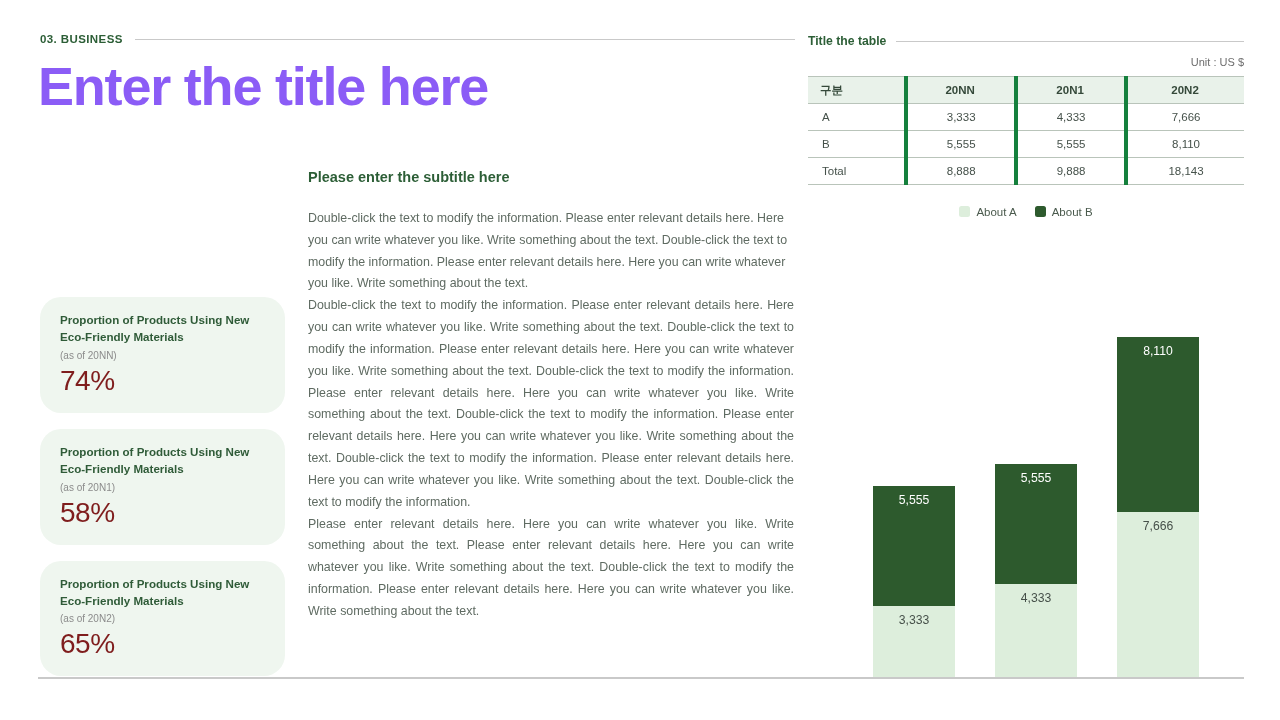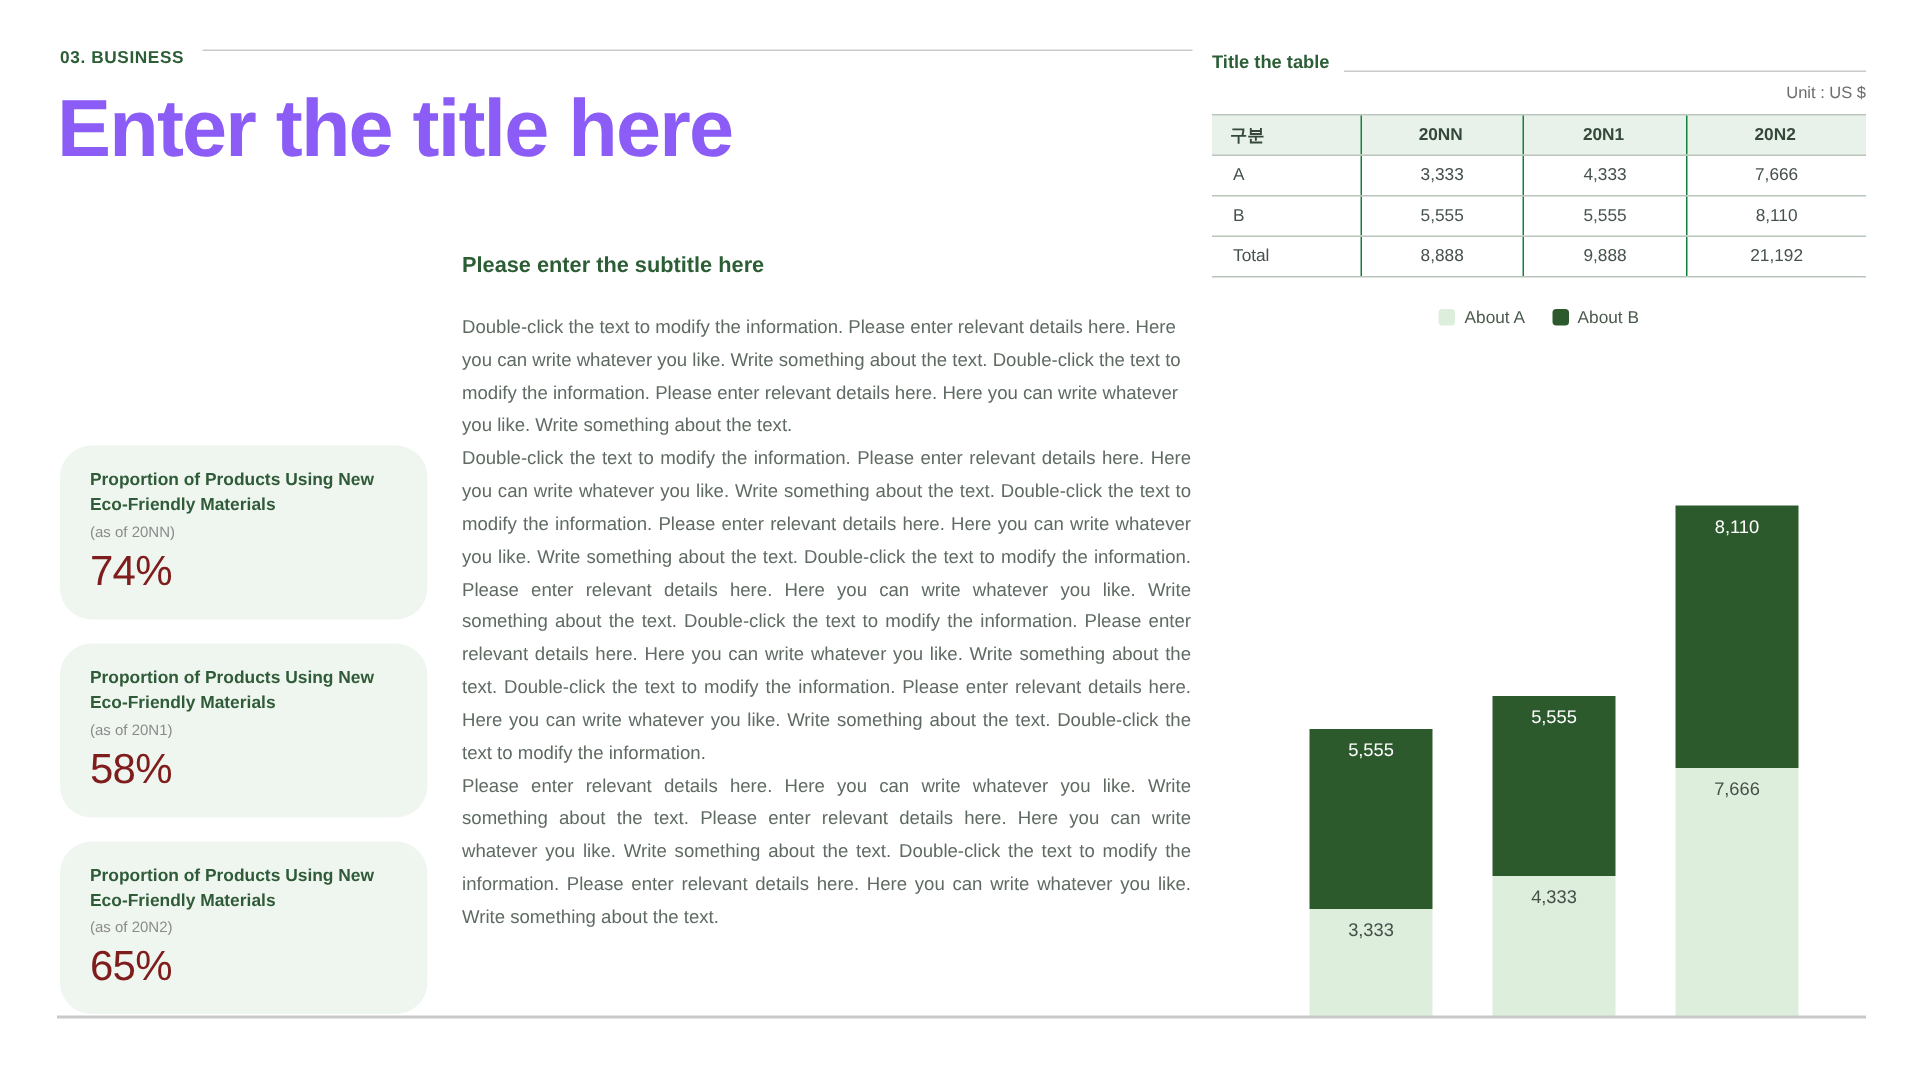--- a/index.html
+++ b/index.html
@@ -5,21 +5,21 @@
   * { box-sizing: border-box; margin: 0; padding: 0; }
   html, body {
     width: 1280px; height: 720px;
     background: #ffffff;
     font-family: "Liberation Sans", sans-serif;
     overflow: hidden;
   }
   .slide { position: relative; width: 1280px; height: 720px; background: #fff; }
 
   
-  .sec-head { position: absolute; left: 40px; top: 33px; display: flex; width: 755px; }
+  .sec-head { position: absolute; left: 40px; top: 33px; display: flex; align-items: center; width: 755px; }
   .sec-label { font-size: 11.5px; font-weight: bold; color: #2C5E36; letter-spacing: .4px; white-space: nowrap; }
   .sec-rule { flex: 1; height: 1px; background: #c9c9c9; margin-left: 12px; }
 
   .page-title {
     position: absolute; left: 38px; top: 57px;
     font-size: 54px; font-weight: bold; color: #8b5cf6;
     letter-spacing: -1.2px; line-height: 1.08;
   }
 
   
@@ -40,35 +40,35 @@
   .subtitle {
     position: absolute; left: 308px; top: 169px;
     font-size: 14.5px; font-weight: bold; color: #2C5E36;
   }
   .body-col { position: absolute; left: 308px; top: 208px; width: 486px; }
   .body-col p { font-size: 12.4px; color: #5F6B62; line-height: 1.76; }
   .p-left { text-align: left; }
   .p-just { text-align: justify; }
 
   
-  .tbl-head { position: absolute; left: 808px; top: 34px; display: flex; align-items: flex-end; width: 436px; }
+  .tbl-head { position: absolute; left: 808px; top: 34px; display: flex; align-items: center; width: 436px; }
   .tbl-head-label { font-size: 12.2px; font-weight: bold; color: #2C5E36; white-space: nowrap; }
   .tbl-head-rule { flex: 1; height: 1px; background: #c9c9c9; margin-left: 10px; }
   .unit { position: absolute; right: 36px; top: 56px; font-size: 11px; color: #6d6d6d; text-align: center; }
 
   table.data {
     position: absolute; left: 808px; top: 76px; width: 436px;
     border-collapse: collapse; font-size: 11.5px;
   }
   table.data th, table.data td {
     border-top: 1px solid #b9c4ba; border-bottom: 1px solid #b9c4ba;
     height: 27px; padding: 0 14px; color: #45514a; font-weight: normal;
   }
   table.data thead th { background: #E9F2EA; font-weight: bold; color: #35493a; padding-left: 12px; }
-  table.data th.c, table.data td.c { text-align: center; border-left: 1px solid #15803d; }
+  table.data th.c, table.data td.c { text-align: center; border-left: 4px solid #15803d; }
   table.data th.l, table.data td.l { text-align: left; }
   table.data tbody tr:nth-child(1) td { border-top: none; }
 
   
   .legend { position: absolute; left: 808px; top: 206px; width: 436px; display: flex; justify-content: center; gap: 18px; }
   .lg-item { display: flex; align-items: flex-start; gap: 6px; font-size: 11.5px; color: #4a5a4d; }
   .sw { width: 11px; height: 11px; border-radius: 2.5px; display: inline-block; }
 
   
   .chart { position: absolute; left: 808px; top: 240px; width: 436px; height: 438px; }
@@ -143,21 +143,21 @@
       <tr>
         <td class="l">B</td>
         <td class="c">5,555</td>
         <td class="c">5,555</td>
         <td class="c">8,110</td>
       </tr>
       <tr>
         <td class="l">Total</td>
         <td class="c">8,888</td>
         <td class="c">9,888</td>
-        <td class="c">21,192</td>
+        <td class="c">18,143</td>
       </tr>
     </tbody>
   </table>
 
   <div class="legend">
     <div class="lg-item">
       <span class="sw" id="sw0" style="background: rgb(221, 238, 220);"></span>
       <span>About A</span>
     </div>
     <div class="lg-item">

